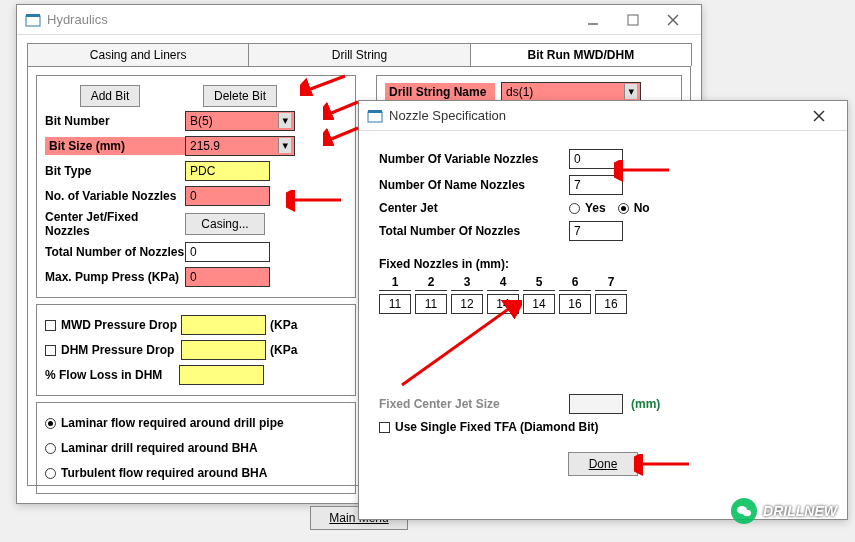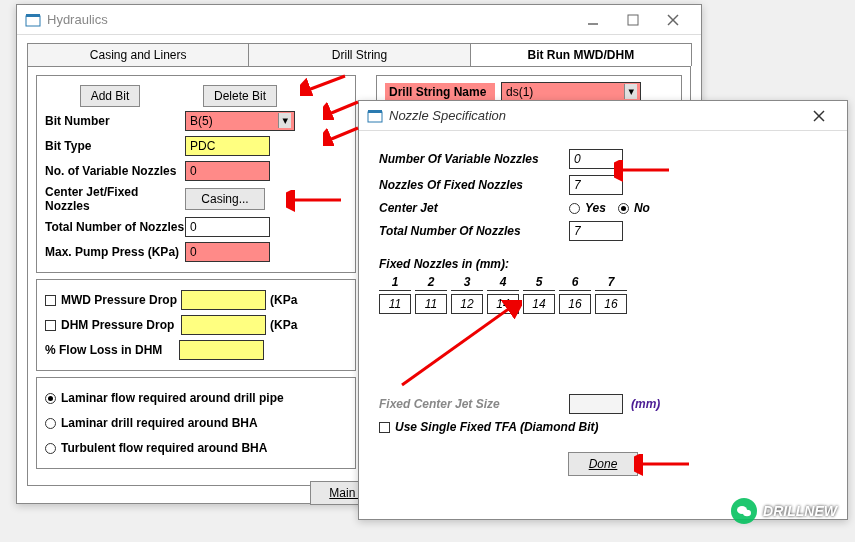--- a/index.html
+++ b/index.html
@@ -26,21 +26,21 @@
 .fld { border: 1px solid #333; padding: 2px 4px; height: 20px; }
 .fld.red { background: #ff8a88; }
 .fld.yellow { background: #ffff80; }
 .combo { position: relative; }
 .combo::after { content: "▾"; position: absolute; right: 3px; top: 1px; font-size: 11px; background: #e0e0e0; border-left: 1px solid #888; padding: 1px 3px; }
 
 .radio { width: 11px; height: 11px; border: 1px solid #333; border-radius: 50%; display: inline-block; margin-right: 5px; position: relative; vertical-align: middle; }
 .radio.checked::after { content: ""; position: absolute; left: 2px; top: 2px; width: 5px; height: 5px; background: #000; border-radius: 50%; }
 .checkbox { width: 11px; height: 11px; border: 1px solid #333; display: inline-block; margin-right: 5px; vertical-align: middle; }
 
-.nozzle-window { left: 358px; top: 100px; width: 490px; height: 420px; z-index: 10; font-style: italic; }
+.nozzle-window { left: 358px; top: 100px; width: 490px; height: 420px; z-index: 10; }
 .nozzle-body { padding: 12px 20px; }
 .nrow { display: flex; align-items: center; margin: 6px 0; }
 .nlbl { width: 190px; font-weight: bold; }
 .nfld { border: 1px solid #333; padding: 2px 4px; width: 54px; height: 20px; background: #fff; }
 
 .noz-grid { display: flex; gap: 4px; margin-top: 4px; }
 .noz-col { text-align: center; }
 .noz-col .h { border-bottom: 1px solid #333; padding: 0 6px 1px; font-weight: bold; }
 .noz-col .v { border: 1px solid #333; width: 32px; height: 20px; margin-top: 3px; padding: 2px; }
 
@@ -88,20 +88,24 @@
         <div class="panel">
           <div class="row">
             <span style="width:130px; text-align:center;"><span class="btn">Add Bit</span></span>
             <span style="width:130px; text-align:center;"><span class="btn">Delete Bit</span></span>
           </div>
           <div class="row">
               <span class="lbl">Bit Number</span>
               <span class="fld red combo" style="width:110px">B(5)</span>
             </div>
           <div class="row">
+              <span class="lbl hl">Bit Size (mm)</span>
+              <span class="fld red combo" style="width:110px">215.9</span>
+            </div>
+          <div class="row">
               <span class="lbl">Bit Type</span>
               <span class="fld yellow" style="width:85px">PDC</span>
             </div>
           <div class="row">
               <span class="lbl">No. of Variable Nozzles</span>
               <span class="fld red" style="width:85px">0</span>
             </div>
           <div class="row">
               <span class="lbl">Center Jet/Fixed Nozzles</span>
               <span class="btn" style="width:80px">Casing...</span>
@@ -172,21 +176,21 @@
           <line x1="11" y1="1" x2="1" y2="11" stroke="#333" stroke-width="1.5"></line>
         </svg>
       </div>
   </div>
   <div class="nozzle-body">
     <div class="nrow">
         <span class="nlbl">Number Of Variable Nozzles</span>
         <span class="nfld">0</span>
       </div>
     <div class="nrow">
-        <span class="nlbl">Nozzles Of Fixed Nozzles</span>
+        <span class="nlbl">Number Of Name Nozzles</span>
         <span class="nfld">7</span>
       </div>
     <div class="nrow">
         <span class="nlbl">Center Jet</span>
       <span class="radio"></span>
         <span style="font-weight:bold;margin-right:12px">Yes</span>
       <span class="radio checked"></span>
         <span style="font-weight:bold">No</span>
     </div>
     <div class="nrow">
@@ -220,21 +224,21 @@
           <div class="v">16</div>
         </div>
       <div class="noz-col">
           <div class="h">7</div>
           <div class="v">16</div>
         </div>
     </div>
     <div class="nrow" style="margin-top:80px;color:#888">
         <span class="nlbl" style="color:#888">Fixed Center Jet Size</span>
         <span class="nfld" style="background:#f4f4f4"></span>
-        <span style="margin-left:8px;font-weight:bold;color:#4c1d95">(mm)</span>
+        <span style="margin-left:8px;font-weight:bold;color:#15803d">(mm)</span>
       </div>
     <div class="nrow">
         <span class="checkbox"></span>
         <span style="font-weight:bold">Use Single Fixed TFA (Diamond Bit)</span>
       </div>
     <div style="text-align:center;margin-top:18px;"><span class="btn" style="padding:4px 20px;text-decoration:underline">Done</span></div>
   </div>
 </div>
 
 <svg class="arrow" style="left:300px;top:72px" width="50" height="24">

